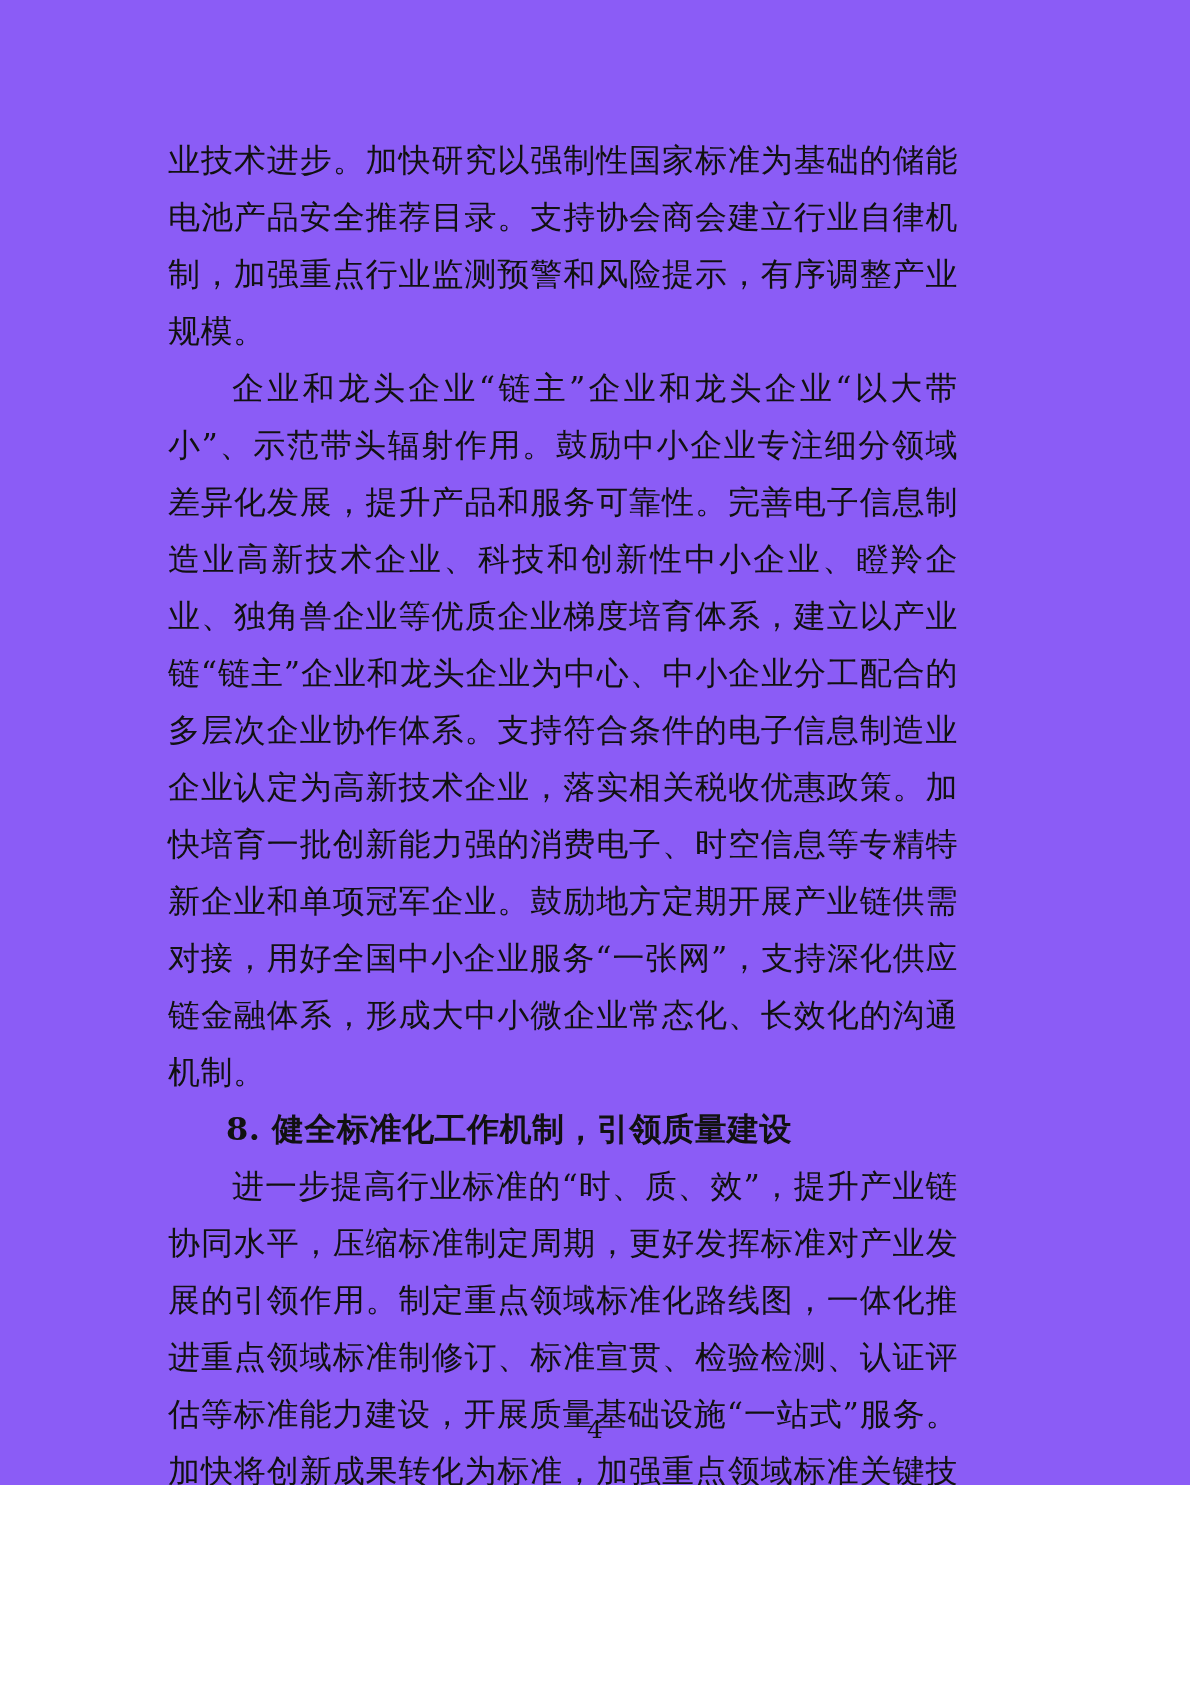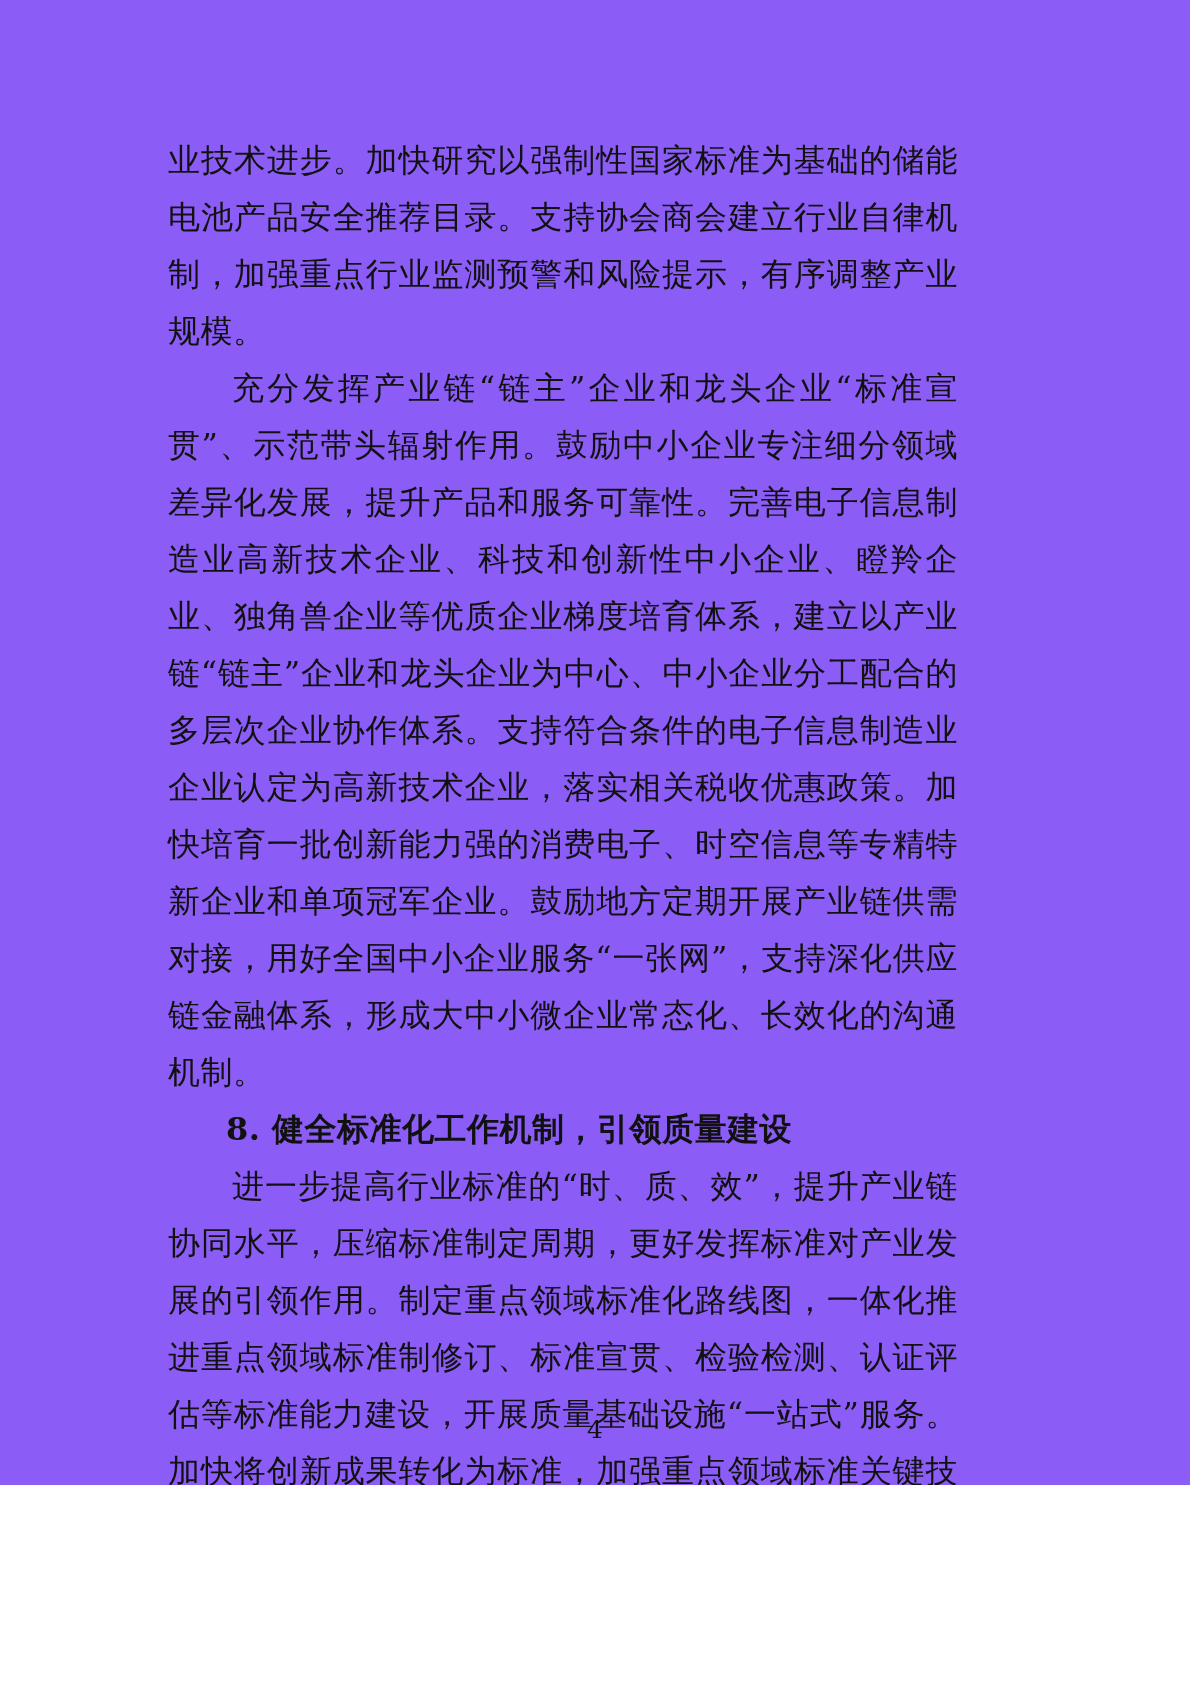--- a/index.html
+++ b/index.html
@@ -58,21 +58,21 @@
 </style>
 </head>
 <body>
 
 <div class="page">
   <div class="content">
 
     <p class="para">业技术进步。加快研究以强制性国家标准为基础的储能电池产品安全推荐目录。支持协会商会建立行业自律机制，加强重点行业监测预警和风险提示，有序调整产业规模。</p>
 
 
-    <p class="para indent">充分发挥产业链“链主”企业和龙头企业“标准宣贯”、示范带头辐射作用。鼓励中小企业专注细分领域差异化发展，提升产品和服务可靠性。完善电子信息制造业高新技术企业、科技和创新性中小企业、瞪羚企业、独角兽企业等优质企业梯度培育体系，建立以产业链“链主”企业和龙头企业为中心、中小企业分工配合的多层次企业协作体系。支持符合条件的电子信息制造业企业认定为高新技术企业，落实相关税收优惠政策。加快培育一批创新能力强的消费电子、时空信息等专精特新企业和单项冠军企业。鼓励地方定期开展产业链供需对接，用好全国中小企业服务“一张网”，支持深化供应链金融体系，形成大中小微企业常态化、长效化的沟通机制。</p>
+    <p class="para indent">企业和龙头企业“链主”企业和龙头企业“以大带小”、示范带头辐射作用。鼓励中小企业专注细分领域差异化发展，提升产品和服务可靠性。完善电子信息制造业高新技术企业、科技和创新性中小企业、瞪羚企业、独角兽企业等优质企业梯度培育体系，建立以产业链“链主”企业和龙头企业为中心、中小企业分工配合的多层次企业协作体系。支持符合条件的电子信息制造业企业认定为高新技术企业，落实相关税收优惠政策。加快培育一批创新能力强的消费电子、时空信息等专精特新企业和单项冠军企业。鼓励地方定期开展产业链供需对接，用好全国中小企业服务“一张网”，支持深化供应链金融体系，形成大中小微企业常态化、长效化的沟通机制。</p>
 
     <h3 class="heading">8. 健全标准化工作机制，引领质量建设</h3>
 
     <p class="para indent">进一步提高行业标准的“时、质、效”，提升产业链协同水平，压缩标准制定周期，更好发挥标准对产业发展的引领作用。制定重点领域标准化路线图，一体化推进重点领域标准制修订、标准宣贯、检验检测、认证评估等标准能力建设，开展质量基础设施“一站式”服务。加快将创新成果转化为标准，加强重点领域标准关键技术指标试验验证。推进《制</p>
 
   </div>
 
   <div class="page-number">4</div>
 </div>
 

